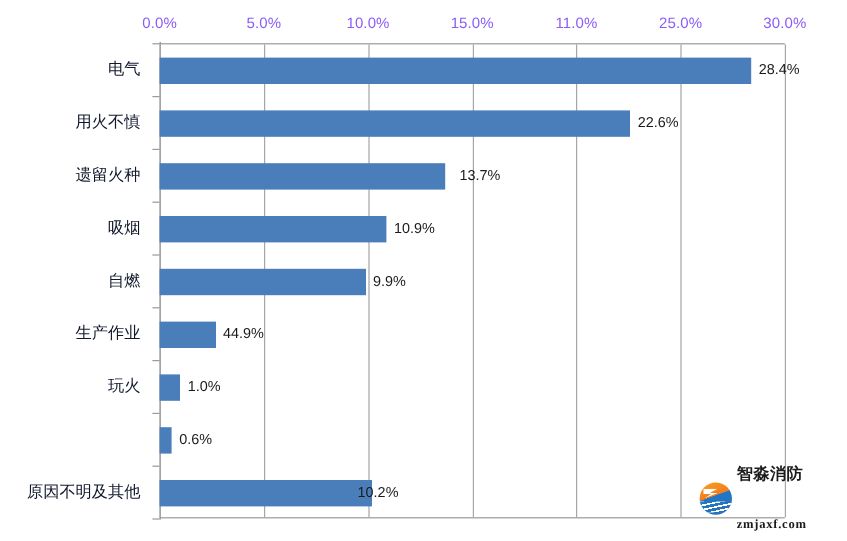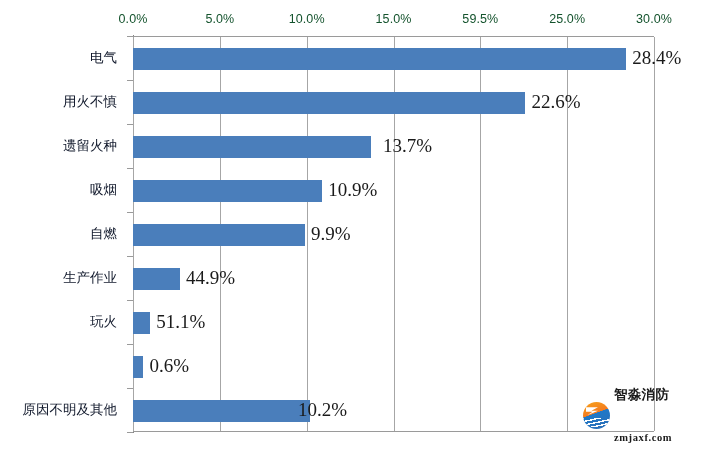--- a/index.html
+++ b/index.html
@@ -28,21 +28,21 @@
     position: absolute;
     left: 0;
     top: 12px;
     width: 706px;
     height: 20px;
   }
   .xtick-label {
     position: absolute;
     transform: translateX(-50%);
     font-size: 12.5px;
-    color: #14532d;
+    color: #8b5cf6;
     white-space: nowrap;
     letter-spacing: 0.1px;
   }
 
   
   .plot {
     position: absolute;
     left: 133px;
     top: 36px;
     width: 521px;   
@@ -85,25 +85,24 @@
     left: 0;
     top: 11px;
     height: 22px;
     background: #4a7ebb;
   }
   .bar-value {
     position: absolute;
     top: 11px;
     height: 22px;
     line-height: 22px;
-    font-size: 19px;
+    font-size: 12px;
     color: #1a1a1a;
     white-space: nowrap;
     padding-left: 6px;
-    font-family: Liberation Serif, serif;
   }
 
   
   .cat-label {
     position: absolute;
     right: 714px;  
     font-size: 13.5px;
     color: #0f172a;
     white-space: nowrap;
     text-align: right;
@@ -189,21 +188,21 @@
 </head>
 <body>
 
 <div id="chart-root">
 
   <div class="xaxis-labels" id="xlabels">
       <span class="xtick-label" style="left: 133px;">0.0%</span>
       <span class="xtick-label" style="left: 219.833px;">5.0%</span>
       <span class="xtick-label" style="left: 306.667px;">10.0%</span>
       <span class="xtick-label" style="left: 393.5px;">15.0%</span>
-      <span class="xtick-label" style="left: 480.333px;">59.5%</span>
+      <span class="xtick-label" style="left: 480.333px;">11.0%</span>
       <span class="xtick-label" style="left: 567.167px;">25.0%</span>
       <span class="xtick-label" style="left: 654px;">30.0%</span>
     </div>
 
   <div class="axis-line"></div>
   <div id="tickmarks">
       <div class="tick-mark" style="top: 36px;"></div>
       <div class="tick-mark" style="top: 80px;"></div>
       <div class="tick-mark" style="top: 124px;"></div>
       <div class="tick-mark" style="top: 168px;"></div>
@@ -267,21 +266,21 @@
       </div>
   </div>
 
   <div id="valuelabels">
       <div class="bar-value" style="position: absolute; left: 626.213px; top: 47px;">28.4%</div>
       <div class="bar-value" style="position: absolute; left: 525.487px; top: 91px;">22.6%</div>
       <div class="bar-value" style="position: absolute; left: 370.923px; top: 135px; padding-left: 12px;">13.7%</div>
       <div class="bar-value" style="position: absolute; left: 322.297px; top: 179px;">10.9%</div>
       <div class="bar-value" style="position: absolute; left: 304.93px; top: 223px;">9.9%</div>
       <div class="bar-value" style="position: absolute; left: 179.89px; top: 267px;">44.9%</div>
-      <div class="bar-value" style="position: absolute; left: 150.367px; top: 311px;">51.1%</div>
+      <div class="bar-value" style="position: absolute; left: 150.367px; top: 311px;">1.0%</div>
       <div class="bar-value" style="position: absolute; left: 143.42px; top: 355px;">0.6%</div>
       <div class="bar-value" style="position: absolute; left: 292px; top: 399px;">10.2%</div>
     </div>
 
   <div class="watermark">
     <div class="wm-badge"></div>
     <div class="wm-text">
       <span class="wm-cn">智淼消防</span>
       <span class="wm-url">zmjaxf.com</span>
     </div>

